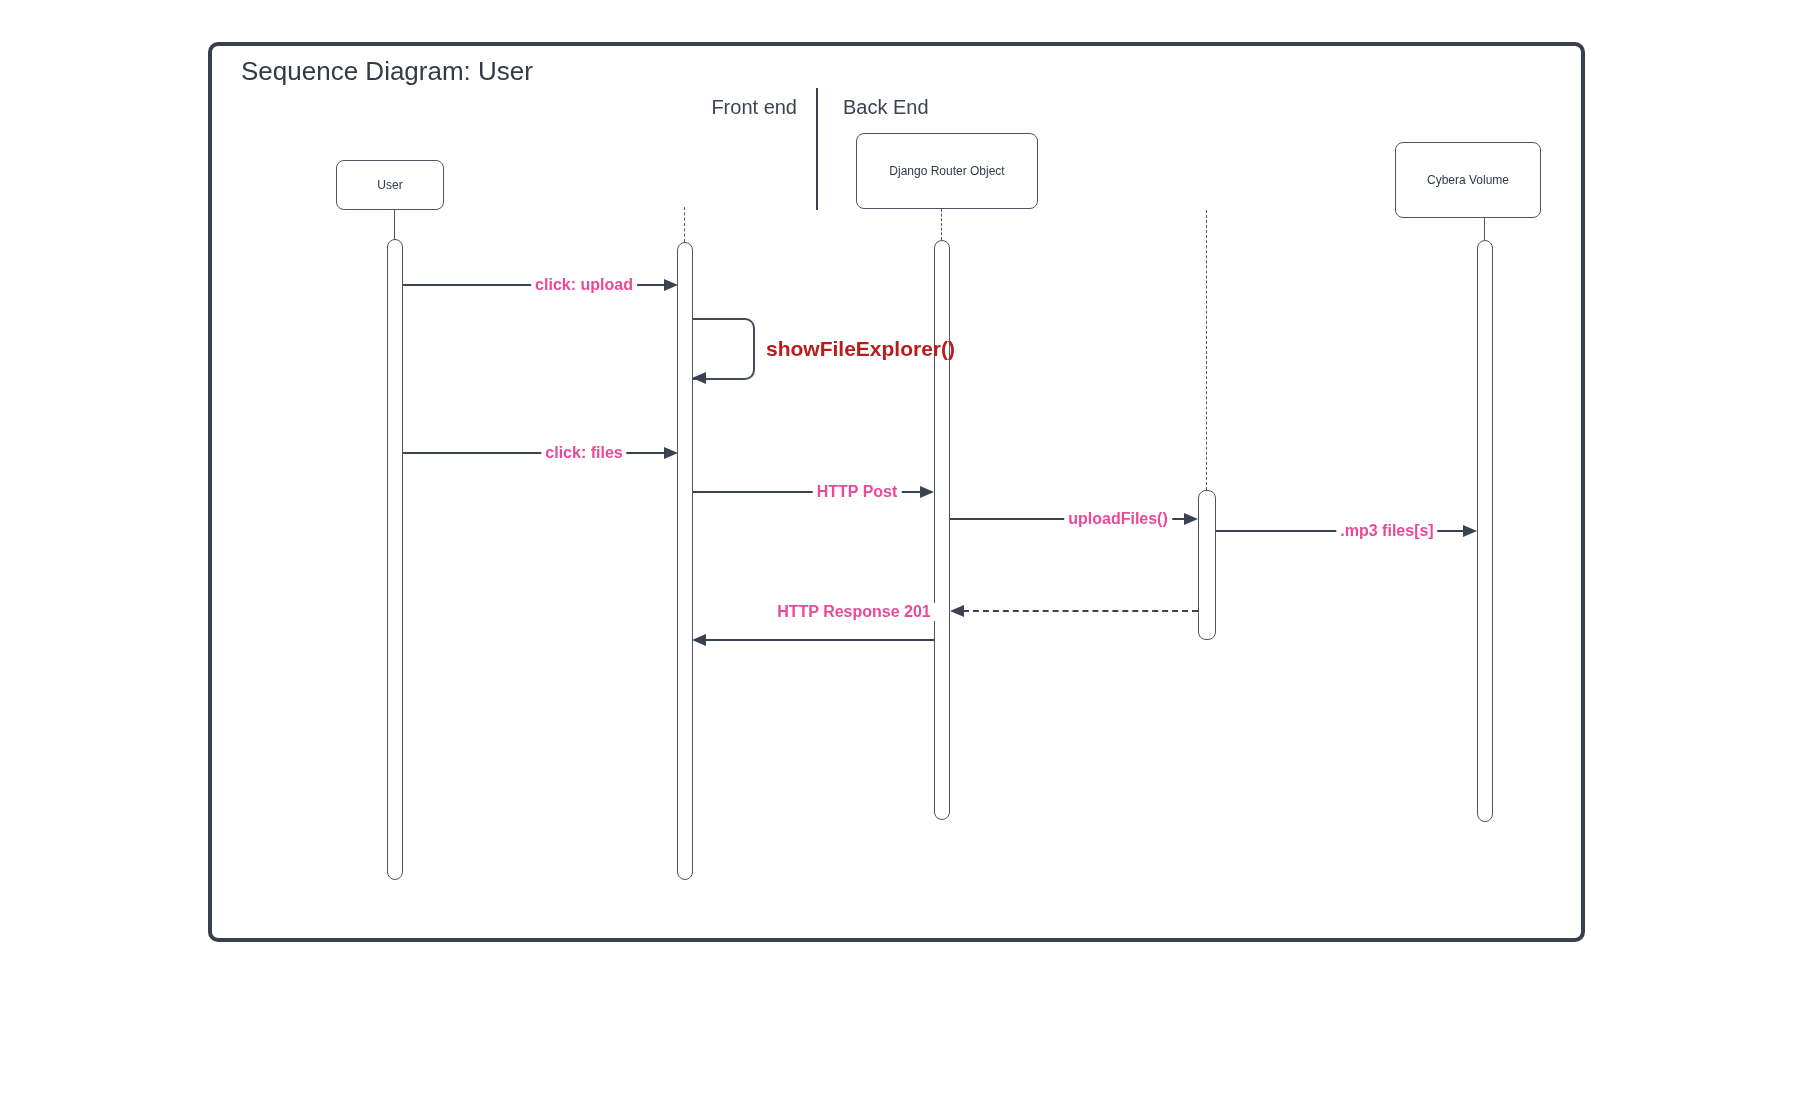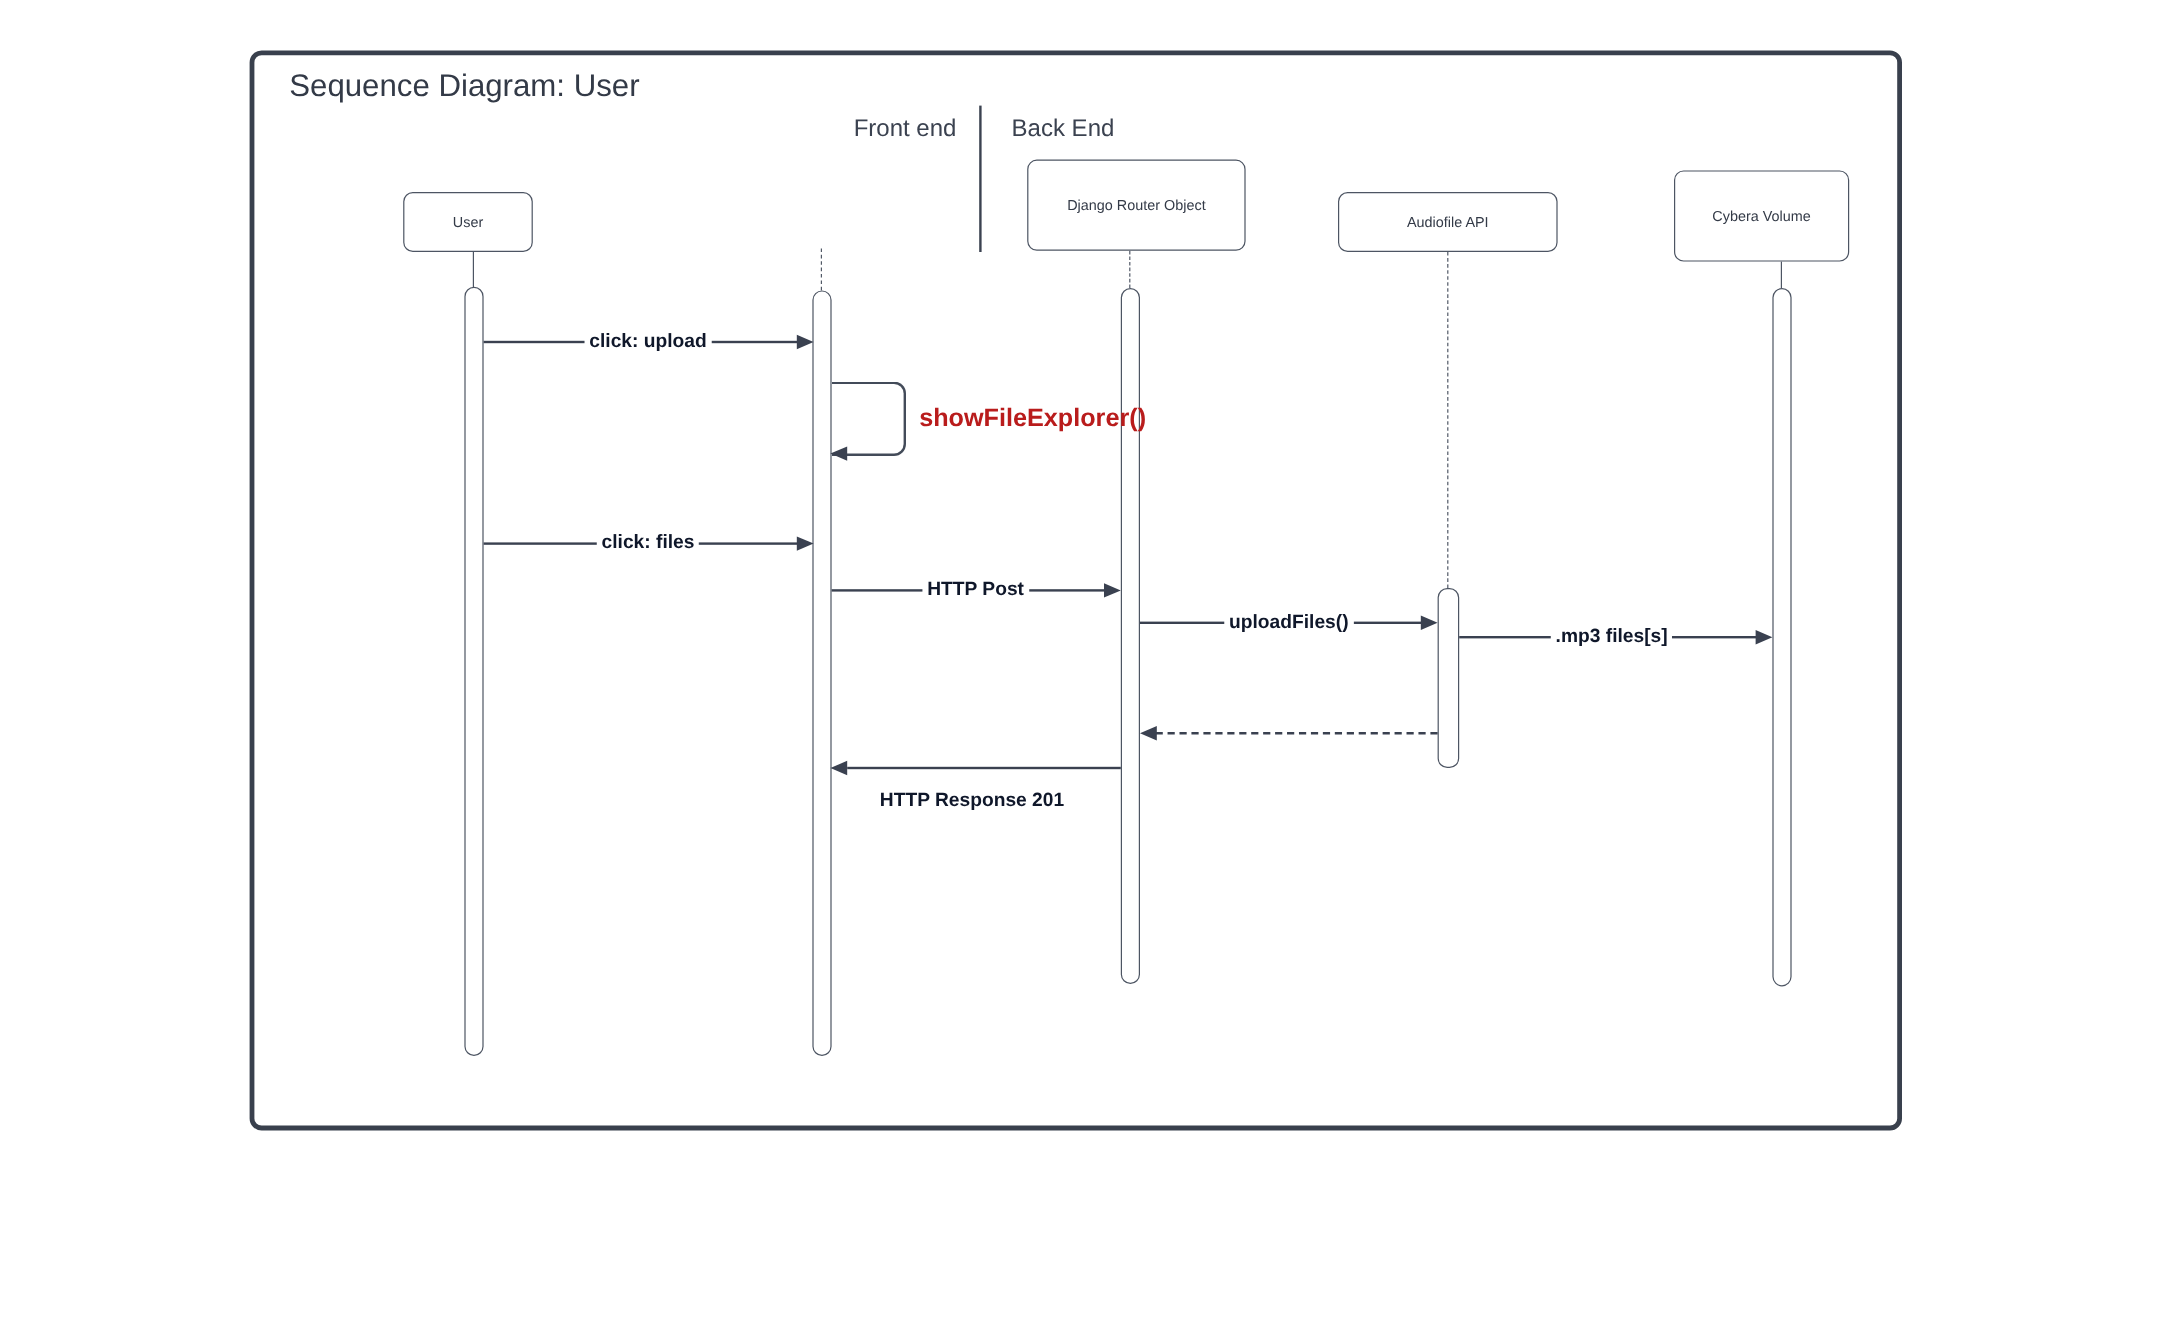--- a/index.html
+++ b/index.html
@@ -38,22 +38,22 @@
   .msg-line{position:absolute;height:0;border-top:2px solid var(--stroke);}
   .msg-line-dashed{position:absolute;height:0;border-top:2px dashed var(--stroke);}
   .arr-r{position:absolute;width:0;height:0;
     border-top:6px solid transparent;border-bottom:6px solid transparent;
     border-left:14px solid var(--stroke);}
   .arr-l{position:absolute;width:0;height:0;
     border-top:6px solid transparent;border-bottom:6px solid transparent;
     border-right:14px solid var(--stroke);}
   .msg-label{
     position:absolute;transform:translate(-50%,-50%);
-    font-size:16px;font-weight:bold;color:#0f172a;background:#fff;
-    padding:0 4px;white-space:nowrap;
+    font-size:16px;font-weight:bold;color:#ec4899;background:#fff;
+    padding:0 4px;white-space:nowrap;margin-left:44px;
   }
   .self-loop{
     position:absolute;border:2px solid #434b59;border-left:none;
     border-radius:0 10px 10px 0;box-sizing:border-box;background:transparent;
   }
   .self-label{
     position:absolute;transform:translate(0,-50%);
     font-size:21px;font-weight:bold;color:#b91c1c;white-space:nowrap;
   }
 </style>
@@ -82,23 +82,20 @@
   <div class="activation" style="left:677px;top:242px;width:16px;height:638px;"></div>
   <div class="activation" style="left:934px;top:240px;width:16px;height:580px;"></div>
   <div class="activation" style="left:1198px;top:490px;width:18px;height:150px;"></div>
   <div class="activation" style="left:1477px;top:240px;width:16px;height:582px;"></div>
 
   <div class="actor-box" style="left:336px;top:160px;width:108px;height:50px;">
     <span>User</span>
   </div>
   <div class="actor-box" style="left:856px;top:133px;width:182px;height:76px;">
     <span>Django Router Object</span>
-  </div>
-  <div class="actor-box" style="left:1115px;top:160px;width:183px;height:50px;">
-    <span>Audiofile API</span>
   </div>
   <div class="actor-box" style="left:1395px;top:142px;width:146px;height:76px;">
     <span>Cybera Volume</span>
   </div>
 
   <div>
     <div class="msg-line" style="left:403px;top:284px;width:263px;"></div>
     <div class="arr-r" style="left:664px;top:279px;"></div>
     <span class="msg-label" style="left:540px;top:285px;">click: upload</span>
   </div>
@@ -134,16 +131,16 @@
   </div>
 
   <div>
     <div class="msg-line-dashed" style="left:963px;top:610px;width:235px;"></div>
     <div class="arr-l" style="left:950px;top:605px;"></div>
   </div>
 
   <div>
     <div class="msg-line" style="left:706px;top:639px;width:228px;"></div>
     <div class="arr-l" style="left:692px;top:634px;"></div>
-    <span class="msg-label" style="left:810px;top:668px;">HTTP Response 201</span>
+    <span class="msg-label" style="left:810px;top:612px;">HTTP Response 201</span>
   </div>
 
 </div>
 
 </body></html>

